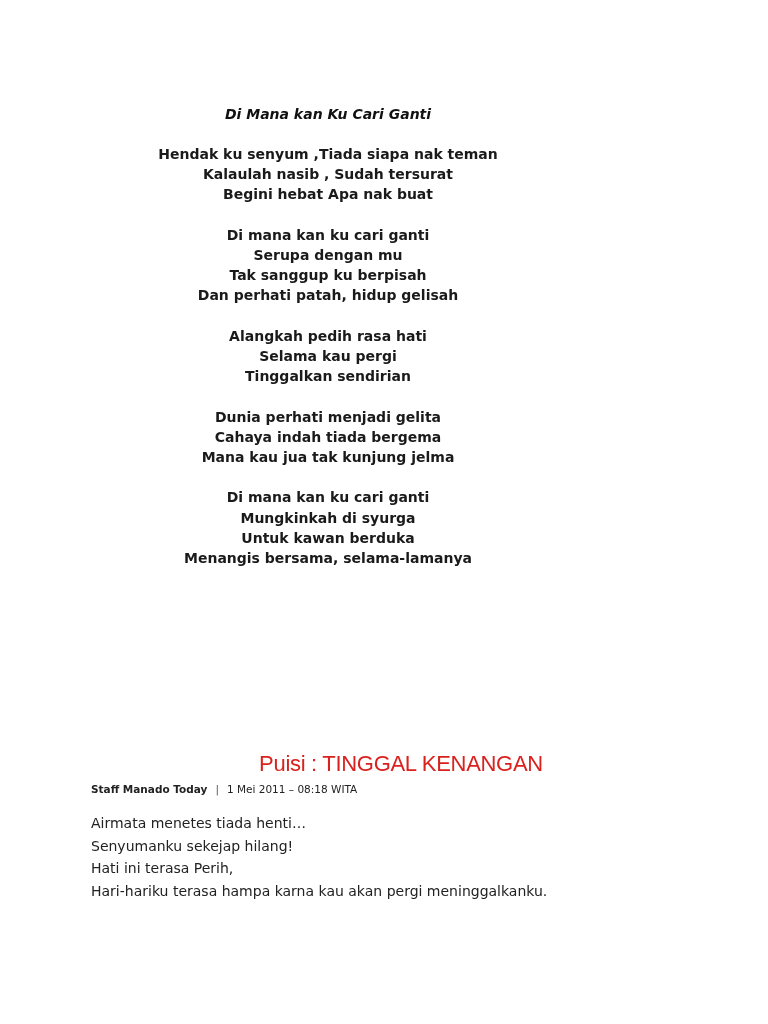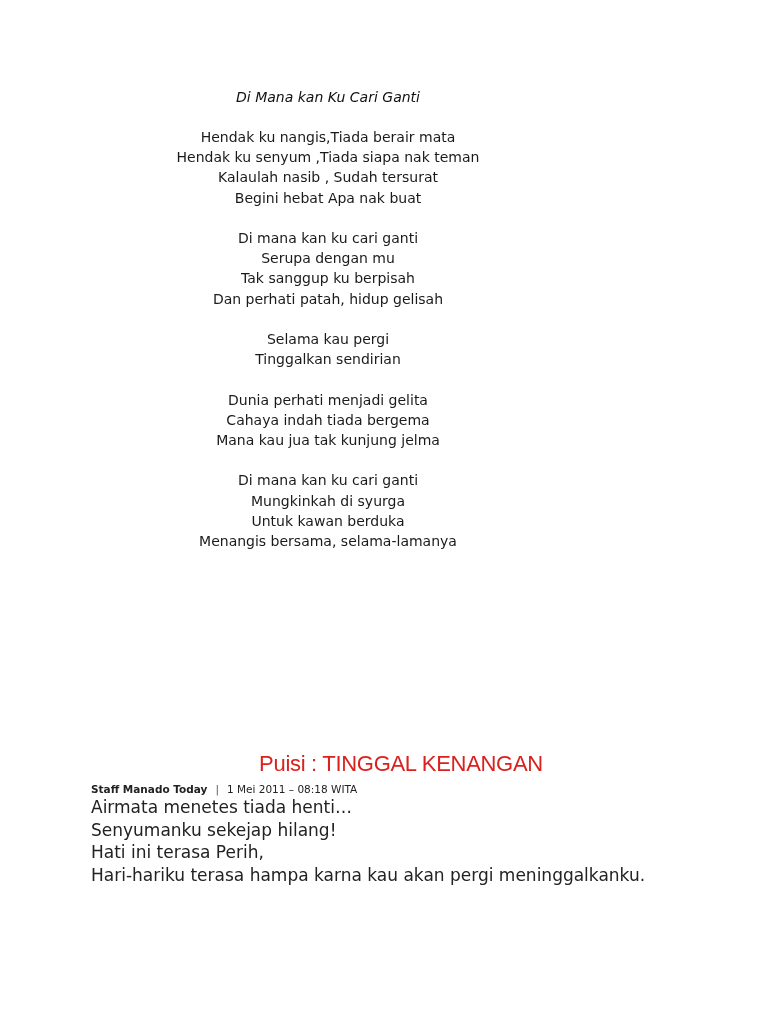--- a/index.html
+++ b/index.html
@@ -10,27 +10,28 @@
     body {
       width: 768px;
       height: 1024px;
       position: relative;
       overflow: hidden;
       color: #1a1a1a;
     }
     .poem {
       position: absolute;
       left: 0;
-      top: 87px;
+      top: 104px;
       width: 656px;
       text-align: center;
       font-family: "DejaVu Sans", sans-serif;
       font-size: 14px;
       line-height: 20.2px;
       color: #1a1a1a;
+      font-weight: bold;
     }
     .poem-title {
       font-style: italic;
       font-size: 14px;
       line-height: 20px;
       margin-bottom: 20px;
       color: #111;
     }
     .stanza {
       margin-bottom: 20.2px;
@@ -61,49 +62,50 @@
       color: #222;
     }
     .byline .author {
       font-weight: bold;
     }
     .byline .sep {
       margin: 0 8px;
       color: #555;
     }
     .body-text {
-      font-size: 17px;
+      margin-top: 16px;
+      font-size: 14px;
       line-height: 22.5px;
       color: #222;
     }
     .body-text .line {
       display: block;
     }
   </style>
 </head>
 <body>
 
 <div class="poem">
   <div class="poem-title">Di Mana kan Ku Cari Ganti</div>
 
   <div class="stanza">
-    <span class="line">Hendak ku nangis,Tiada berair mata</span>
     <span class="line">Hendak ku senyum ,Tiada siapa nak teman</span>
     <span class="line">Kalaulah nasib , Sudah tersurat</span>
     <span class="line">Begini hebat Apa nak buat</span>
   </div>
 
   <div class="stanza">
     <span class="line">Di mana kan ku cari ganti</span>
     <span class="line">Serupa dengan mu</span>
     <span class="line">Tak sanggup ku berpisah</span>
     <span class="line">Dan perhati patah, hidup gelisah</span>
   </div>
 
   <div class="stanza">
+    <span class="line">Alangkah pedih rasa hati</span>
     <span class="line">Selama kau pergi</span>
     <span class="line">Tinggalkan sendirian</span>
   </div>
 
   <div class="stanza">
     <span class="line">Dunia perhati menjadi gelita</span>
     <span class="line">Cahaya indah tiada bergema</span>
     <span class="line">Mana kau jua tak kunjung jelma</span>
   </div>
 

